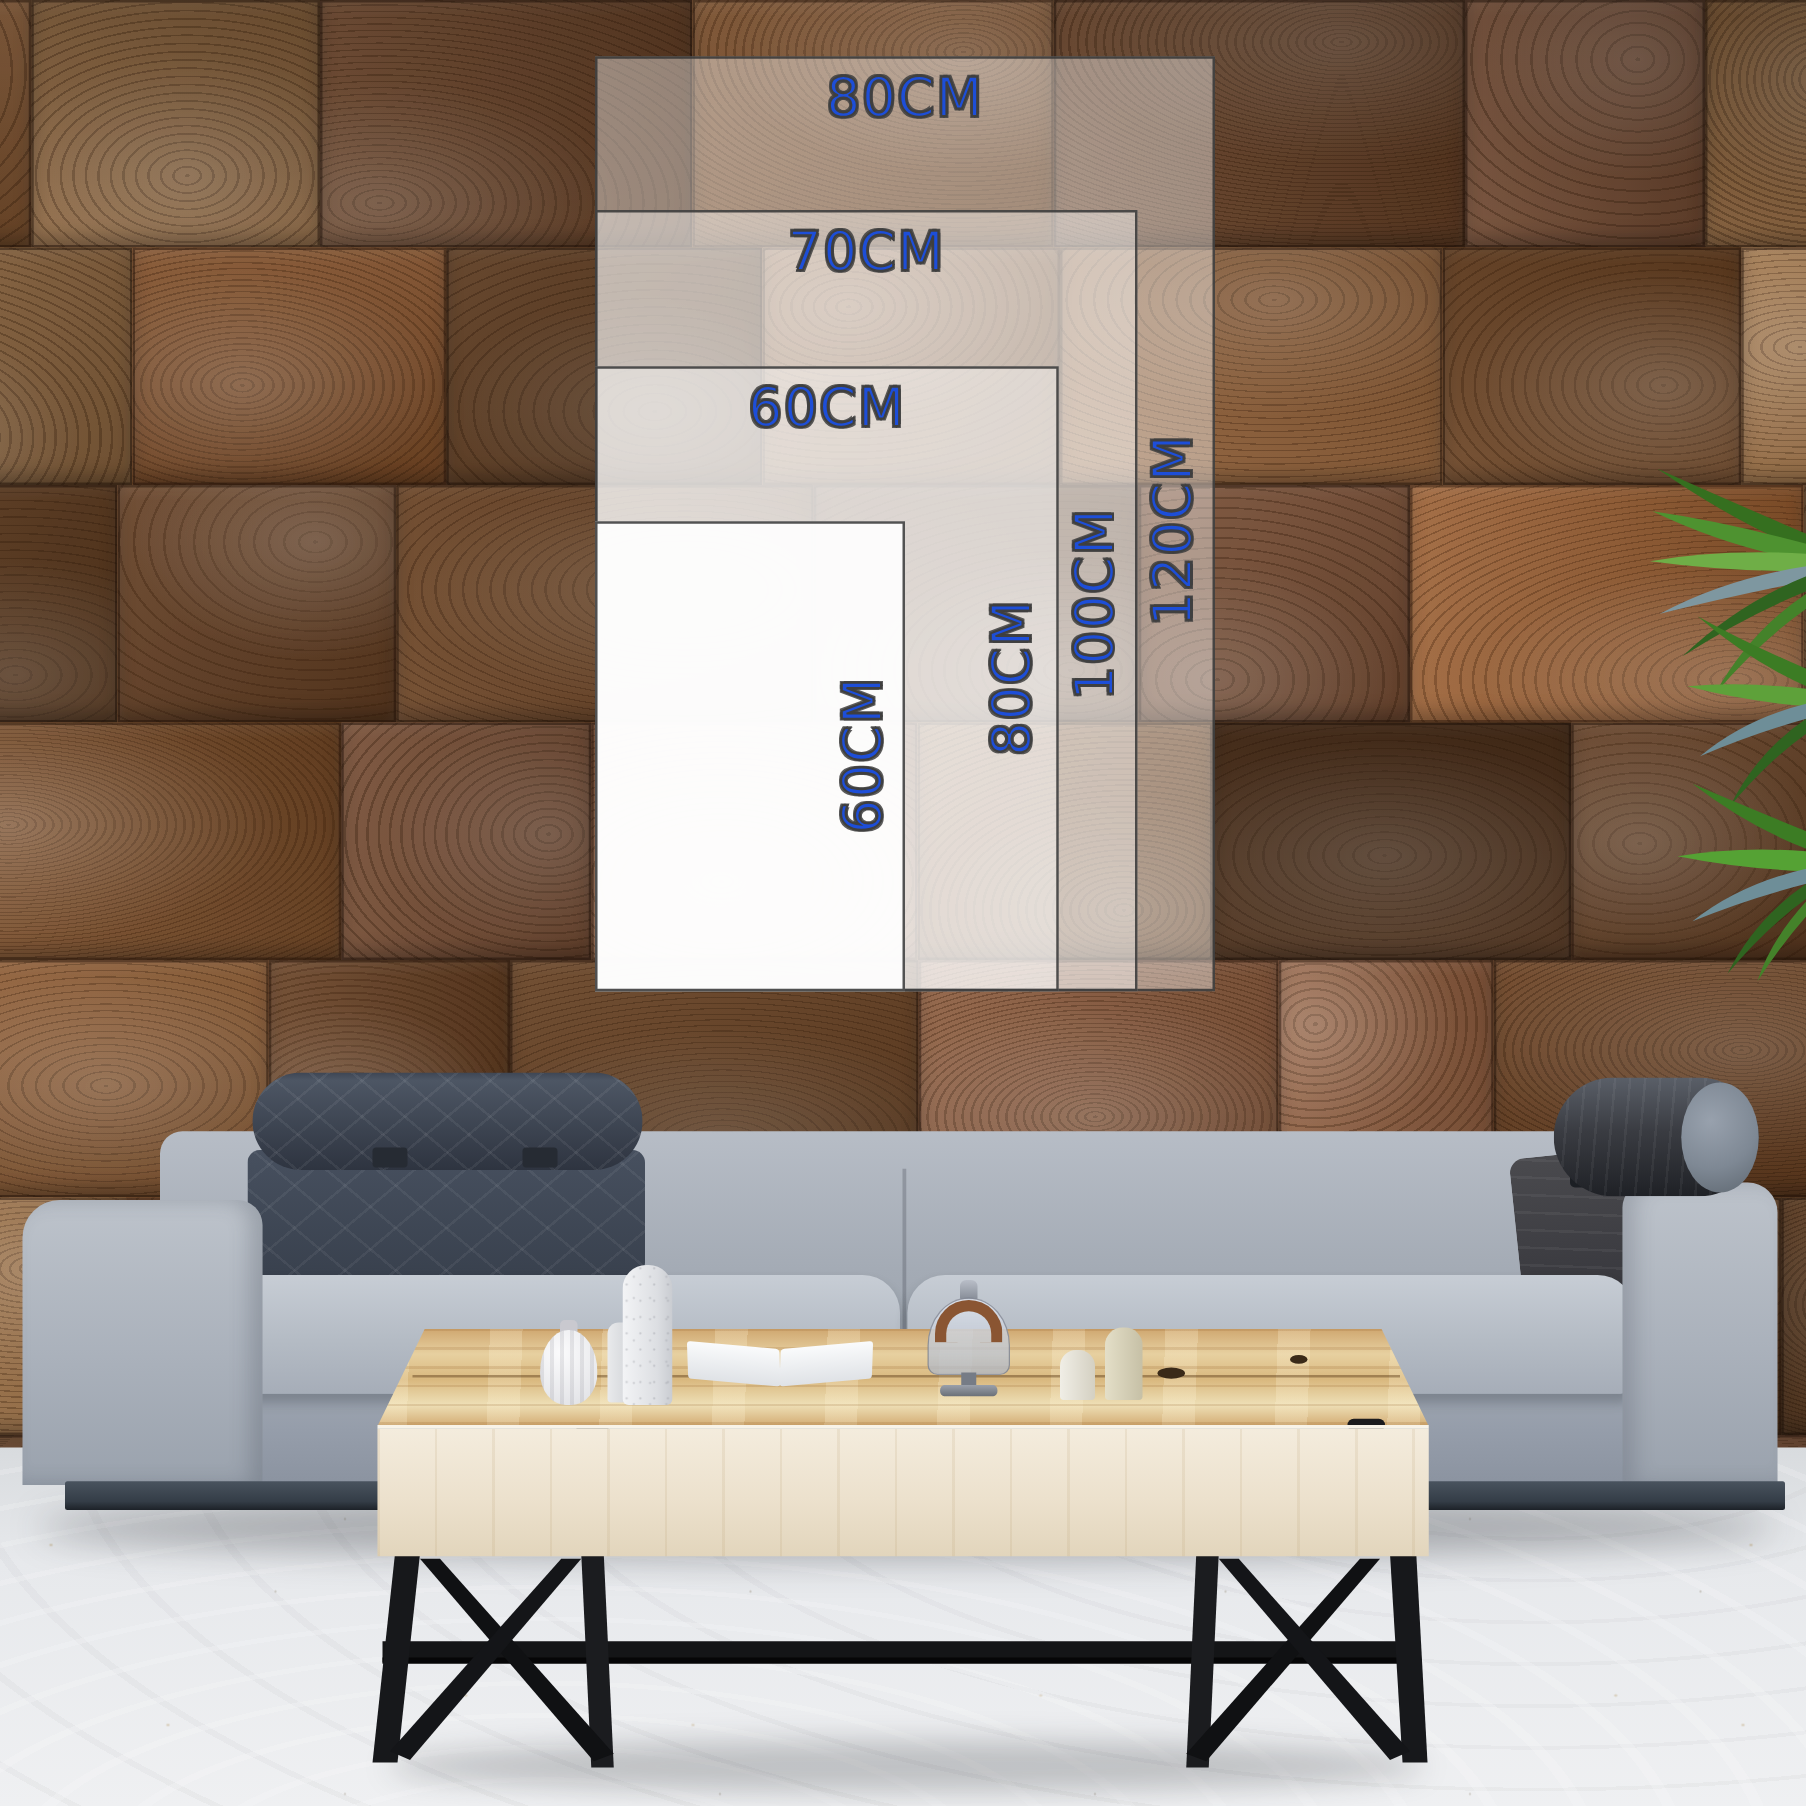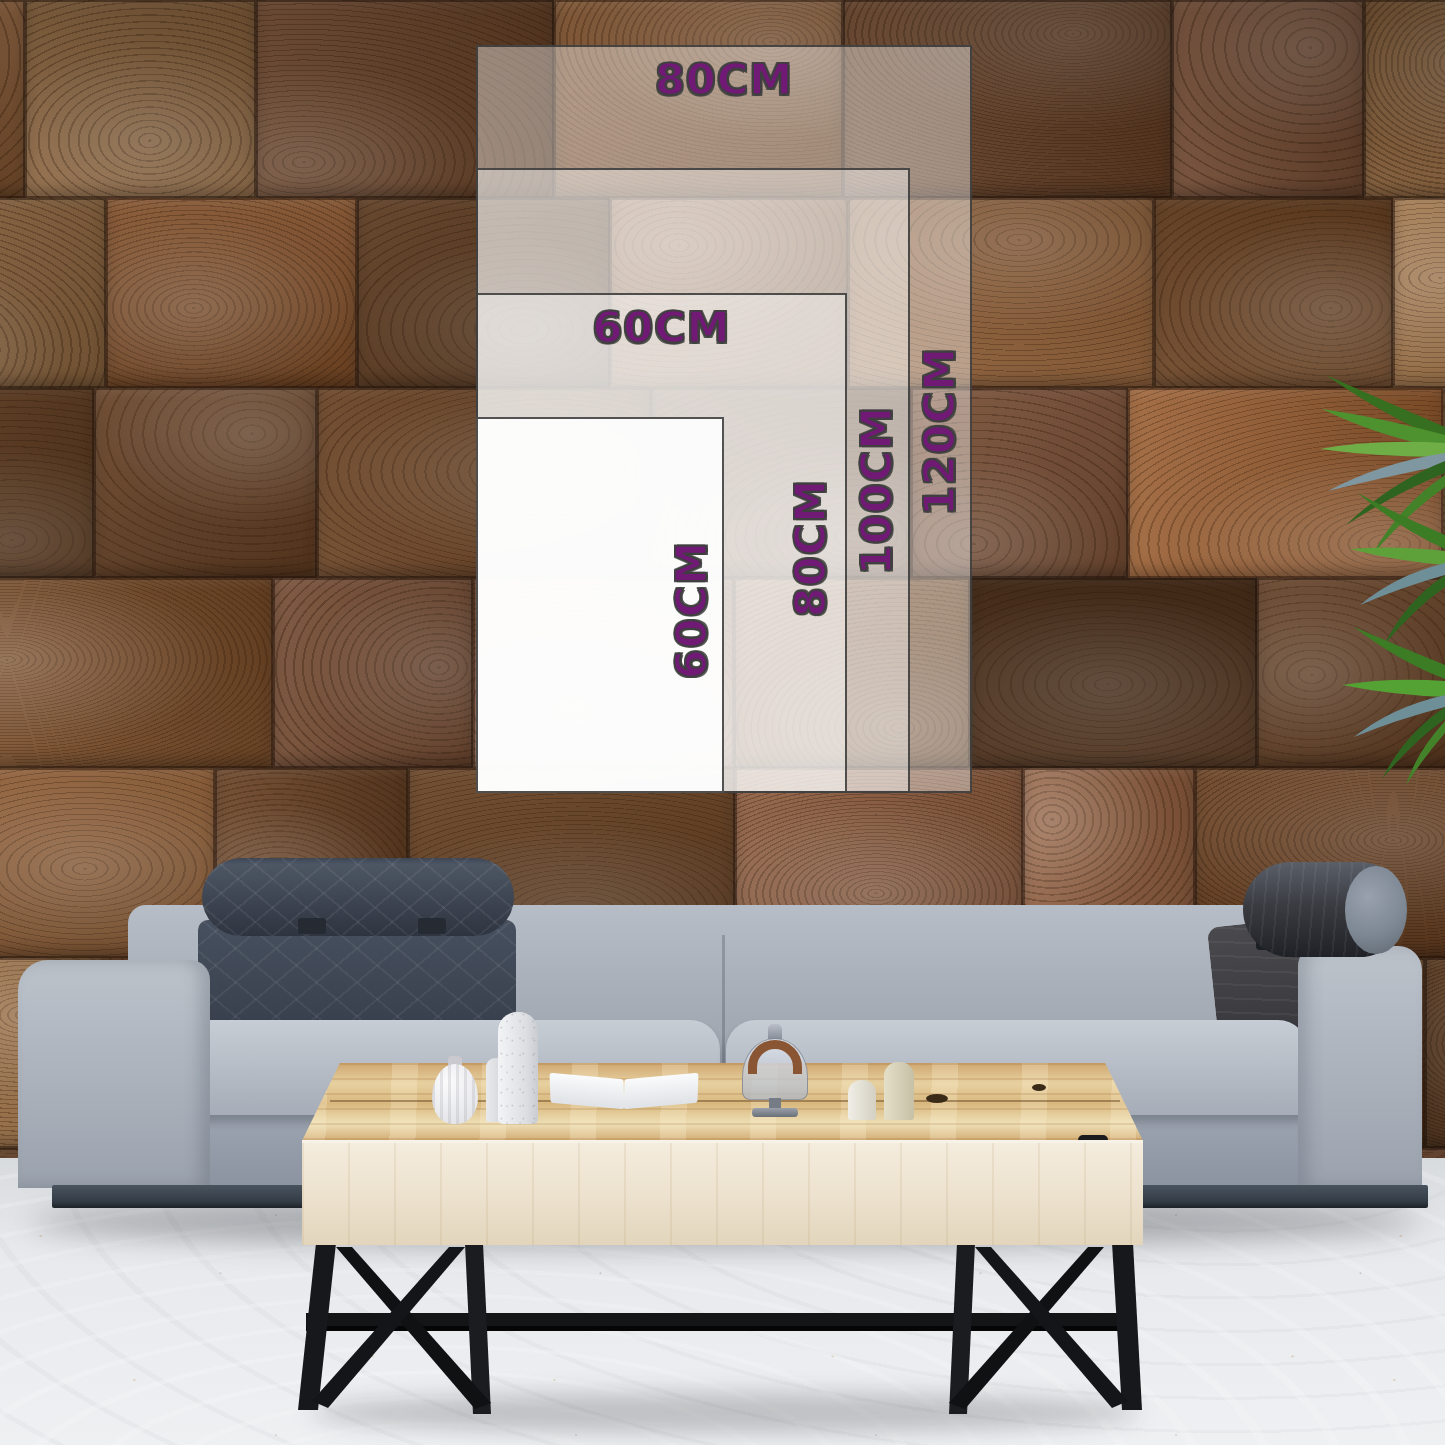--- a/index.html
+++ b/index.html
@@ -29,21 +29,21 @@
      background:
       repeating-radial-gradient(ellipse 600px 220px at 30% 120%,rgba(255,255,255,.35) 0 10px,rgba(0,0,0,0) 10px 70px),
       repeating-radial-gradient(ellipse 700px 260px at 85% -10%,rgba(190,190,195,.25) 0 8px,rgba(0,0,0,0) 8px 90px);}
 
   
   .size-rect{border:2px solid rgba(52,52,52,.85);}
   .r80x120{left:476px;top:45px;width:496px;height:748px;background:rgba(255,255,255,.40);}
   .r70x100{left:476px;top:168px;width:434px;height:625px;background:rgba(255,255,255,.40);}
   .r60x80 {left:476px;top:293px;width:371px;height:500px;background:rgba(255,255,255,.42);}
   .r40x60 {left:476px;top:417px;width:248px;height:376px;background:rgba(255,255,255,.90);}
-  .size-label{position:absolute;color:#701a75;font-weight:bold;font-size:43px;letter-spacing:1px;
+  .size-label{position:absolute;color:#1d4ed8;font-weight:normal;font-size:43px;letter-spacing:1px;
       -webkit-text-stroke:1.6px #3f3f3f;
       text-shadow:1.5px 1.5px 0 rgba(62,62,62,.85),-1.5px -1.5px 0 rgba(62,62,62,.85),
                   1.5px -1.5px 0 rgba(62,62,62,.85),-1.5px 1.5px 0 rgba(62,62,62,.85);}
   .size-label.top{left:0;right:0;top:7px;text-align:center;}
   .size-label.side{writing-mode:vertical-rl;transform:rotate(180deg);}
   .r80x120 .side{right:6px;top:300px;}
   .r70x100 .side{right:7px;top:236px;}
   .r60x80  .side{right:10px;top:184px;}
   .r40x60  .side{right:6px;top:122px;}
 
@@ -227,20 +227,21 @@
       <path d="M125,356 Q96,388 86,420 Q104,392 125,368 Z" fill="#44822a"></path>
     </g>
   </svg>
 
   <div>
     <div class="size-rect r80x120">
       <span class="size-label top">80CM</span>
       <span class="size-label side">120CM</span>
     </div>
     <div class="size-rect r70x100">
+      <span class="size-label top">70CM</span>
       <span class="size-label side">100CM</span>
     </div>
     <div class="size-rect r60x80">
       <span class="size-label top">60CM</span>
       <span class="size-label side">80CM</span>
     </div>
     <div class="size-rect r40x60">
       <span class="size-label side">60CM</span>
     </div>
   </div>

